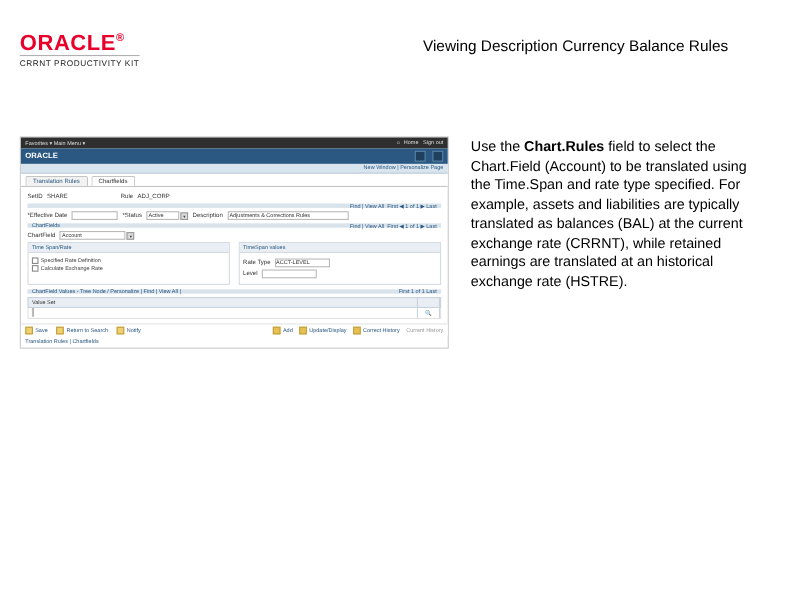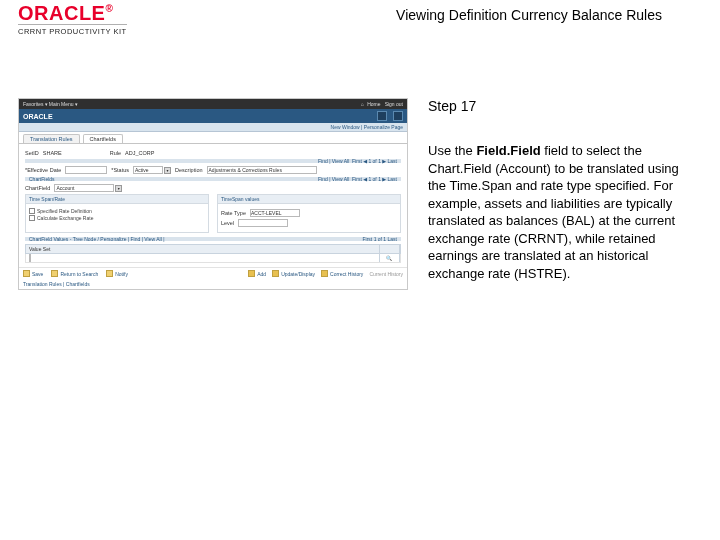--- a/index.html
+++ b/index.html
@@ -7,21 +7,21 @@
     width: 720px; height: 540px;
     font-family: Arial, Helvetica, sans-serif;
     background: #fff;
     position: relative;
     font-size: 12px;
     color: #000;
   }
   .header {
     display: flex;
     align-items: flex-start;
-    padding: 3px 18px 8px 18px;
+    padding: 29px 18px 8px 18px;
     justify-content: space-between;
   }
   .logo-block { display: flex; flex-direction: column; }
   .oracle-logo {
     color: #e8002b;
     font-weight: bold;
     font-size: 20px;
     letter-spacing: 0.5px;
     line-height: 1;
   }
@@ -137,21 +137,21 @@
 </head>
 <body>
 
 <div class="header">
   <div class="logo-block">
     <div class="oracle-logo">
       <span>ORACLE</span><span style="color:#e8002b;font-size:10px;vertical-align:super">®</span>
     </div>
     <div class="oracle-sub">CRRNT PRODUCTIVITY KIT</div>
   </div>
-  <div class="page-title">Viewing Definition Currency Balance Rules</div>
+  <div class="page-title">Viewing Description Currency Balance Rules</div>
 </div>
 
 <div class="main">
   <div class="screenshot">
     <div class="ss-topbar">
       <span>Favorites ▾    Main Menu ▾</span>
       <span>
         <span style="margin-right:2px">⌂</span>
         <span>Home</span>&nbsp;&nbsp;
         <span>Sign out</span>
@@ -274,18 +274,17 @@
           </span>
         <span class="ss-fbtn" style="color:#999">
             <span>Current History</span>
           </span>
       </div>
     </div>
     <div class="ss-bottomlink">Translation Rules | Chartfields</div>
   </div>
 
   <div class="sidecol">
-    <div class="step">Step 17</div>
     <div class="desc">
-      <span>Use the </span><b>Field.Field</b><span> field to select the Chart.Field (Account) to be translated using the Time.Span and rate type specified. For example, assets and liabilities are typically translated as balances (BAL) at the current exchange rate (CRRNT), while retained earnings are translated at an historical exchange rate (HSTRE).</span>
+      <span>Use the </span><b>Chart.Rules</b><span> field to select the Chart.Field (Account) to be translated using the Time.Span and rate type specified. For example, assets and liabilities are typically translated as balances (BAL) at the current exchange rate (CRRNT), while retained earnings are translated at an historical exchange rate (HSTRE).</span>
     </div>
   </div>
 </div>
 
 </body></html>

